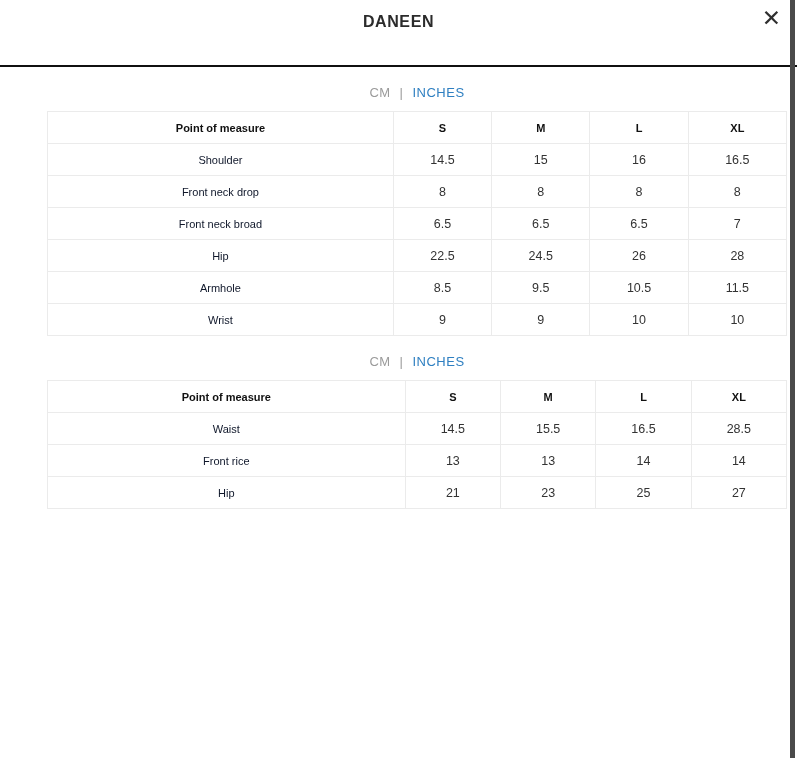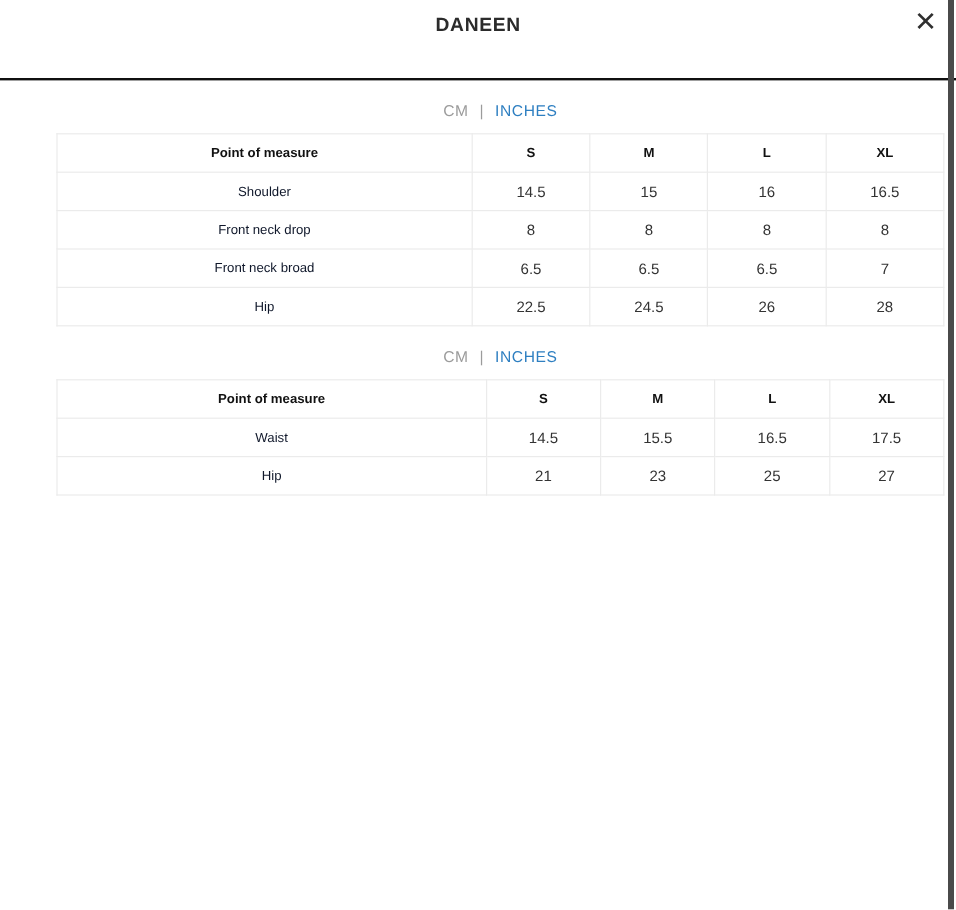--- a/index.html
+++ b/index.html
@@ -94,20 +94,34 @@
             <td>6.5</td>
             <td>7</td>
           </tr>
           <tr>
             <td class="measure-label">Hip</td>
             <td>22.5</td>
             <td>24.5</td>
             <td>26</td>
             <td>28</td>
           </tr>
+          <tr>
+            <td class="measure-label">Armhole</td>
+            <td>8.5</td>
+            <td>9.5</td>
+            <td>10.5</td>
+            <td>11.5</td>
+          </tr>
+          <tr>
+            <td class="measure-label">Wrist</td>
+            <td>9</td>
+            <td>9</td>
+            <td>10</td>
+            <td>10</td>
+          </tr>
         </tbody>
       </table>
 
     <div class="unit-toggle toggle-2">
       <span class="cm">CM</span><span class="sep">|</span><span class="inches">INCHES</span>
     </div>
 
     <table class="t2">
         <thead>
           <tr>
@@ -117,21 +131,28 @@
             <th>L</th>
             <th>XL</th>
           </tr>
         </thead>
         <tbody>
           <tr>
             <td class="measure-label">Waist</td>
             <td>14.5</td>
             <td>15.5</td>
             <td>16.5</td>
-            <td>17.5</td>
+            <td>28.5</td>
+          </tr>
+          <tr>
+            <td class="measure-label">Front rice</td>
+            <td>13</td>
+            <td>13</td>
+            <td>14</td>
+            <td>14</td>
           </tr>
           <tr>
             <td class="measure-label">Hip</td>
             <td>21</td>
             <td>23</td>
             <td>25</td>
             <td>27</td>
           </tr>
         </tbody>
       </table>

